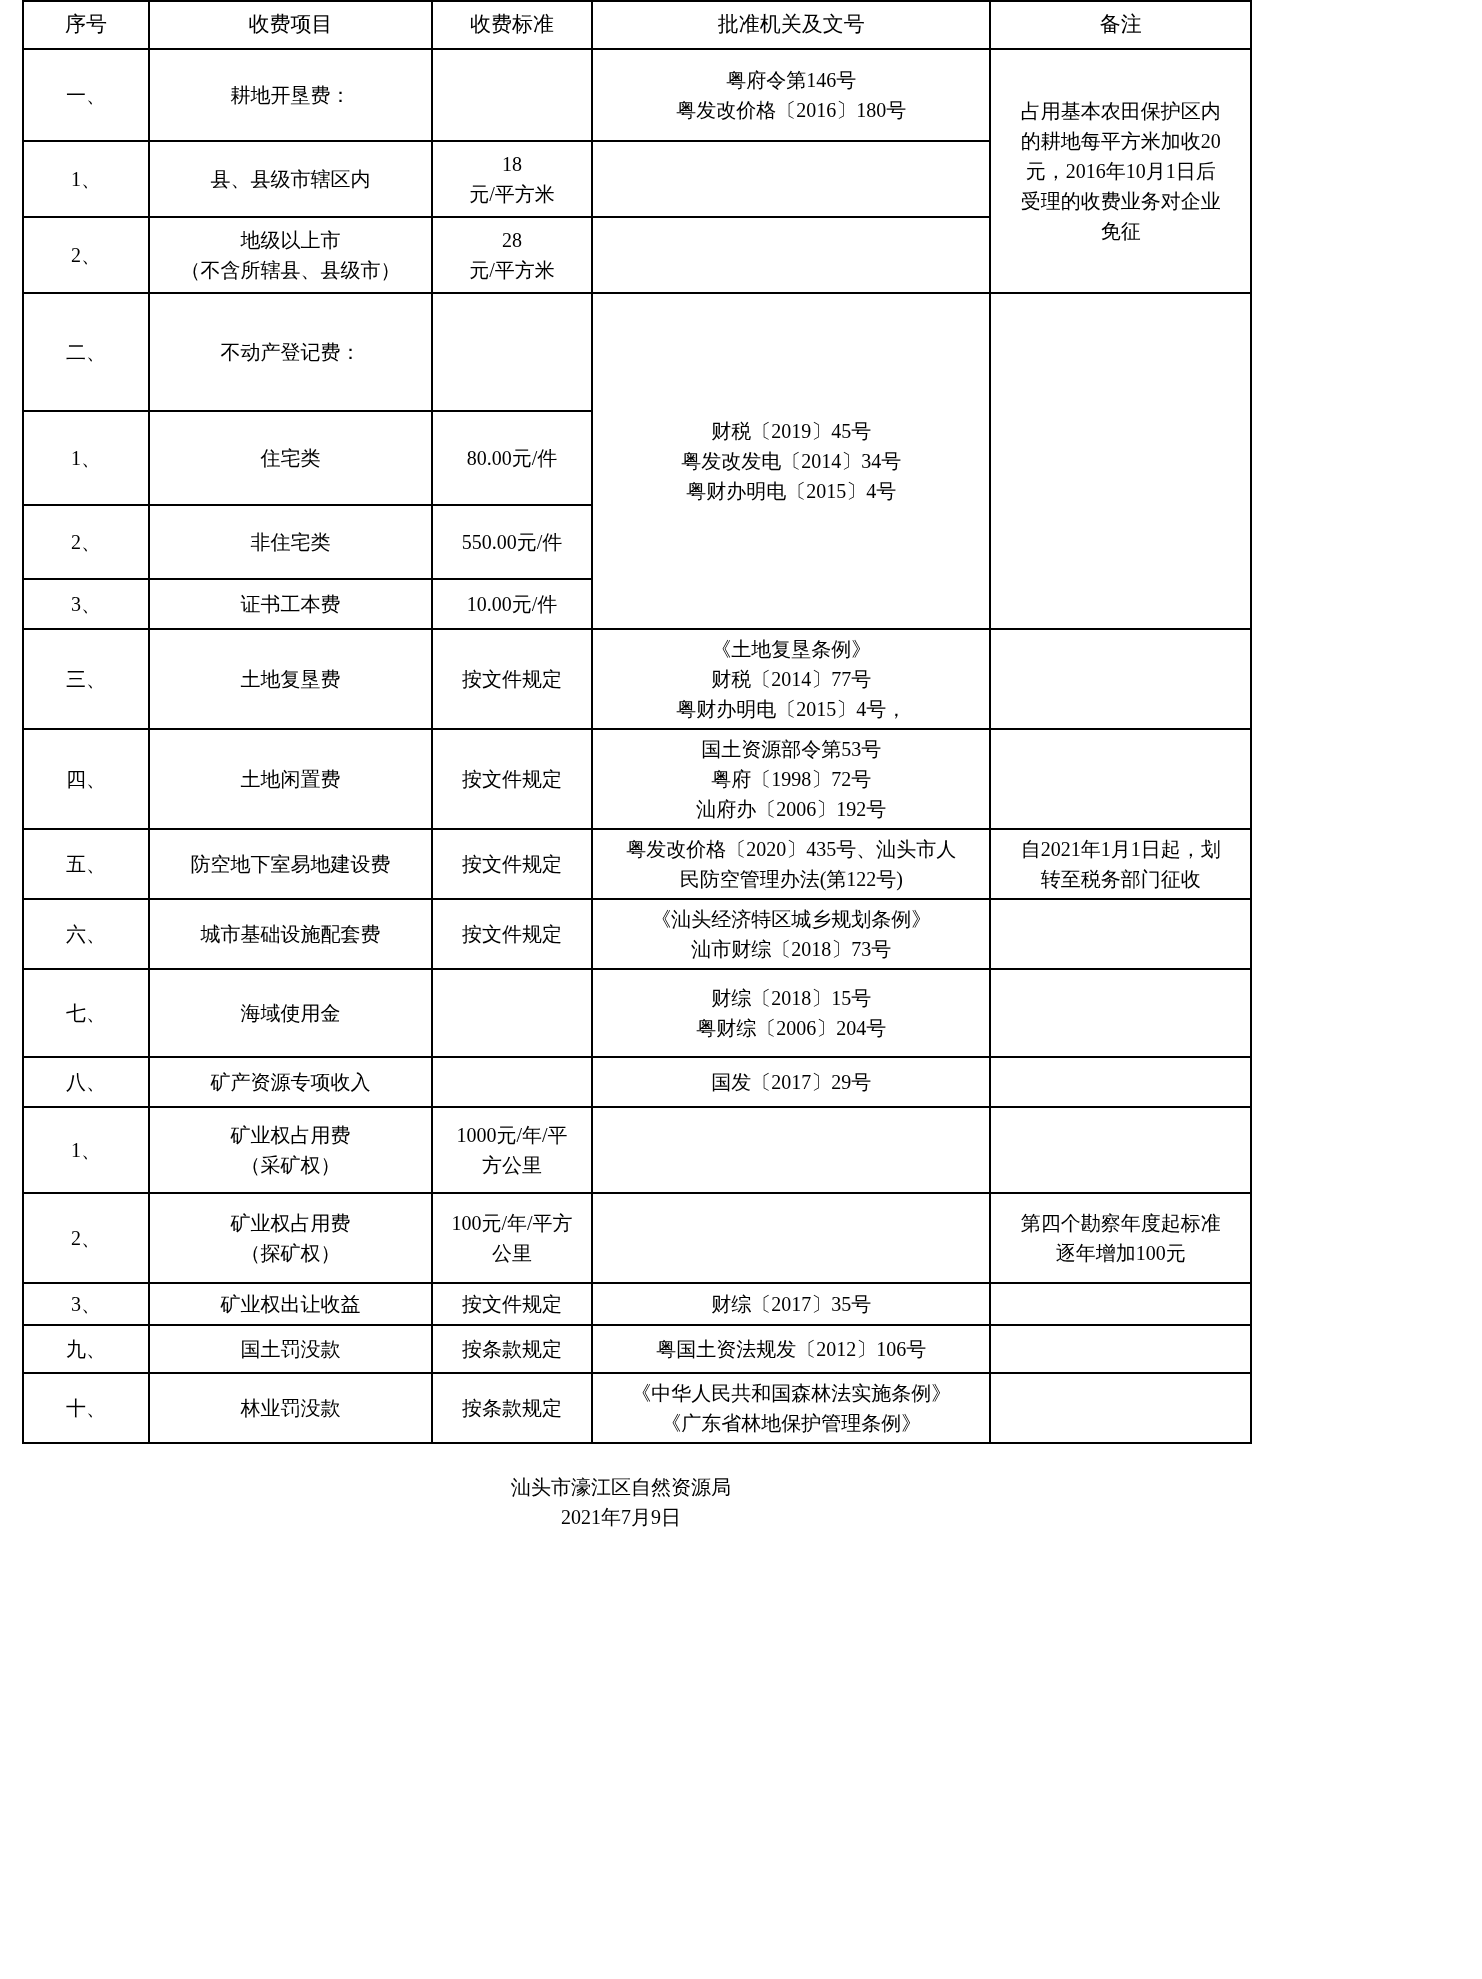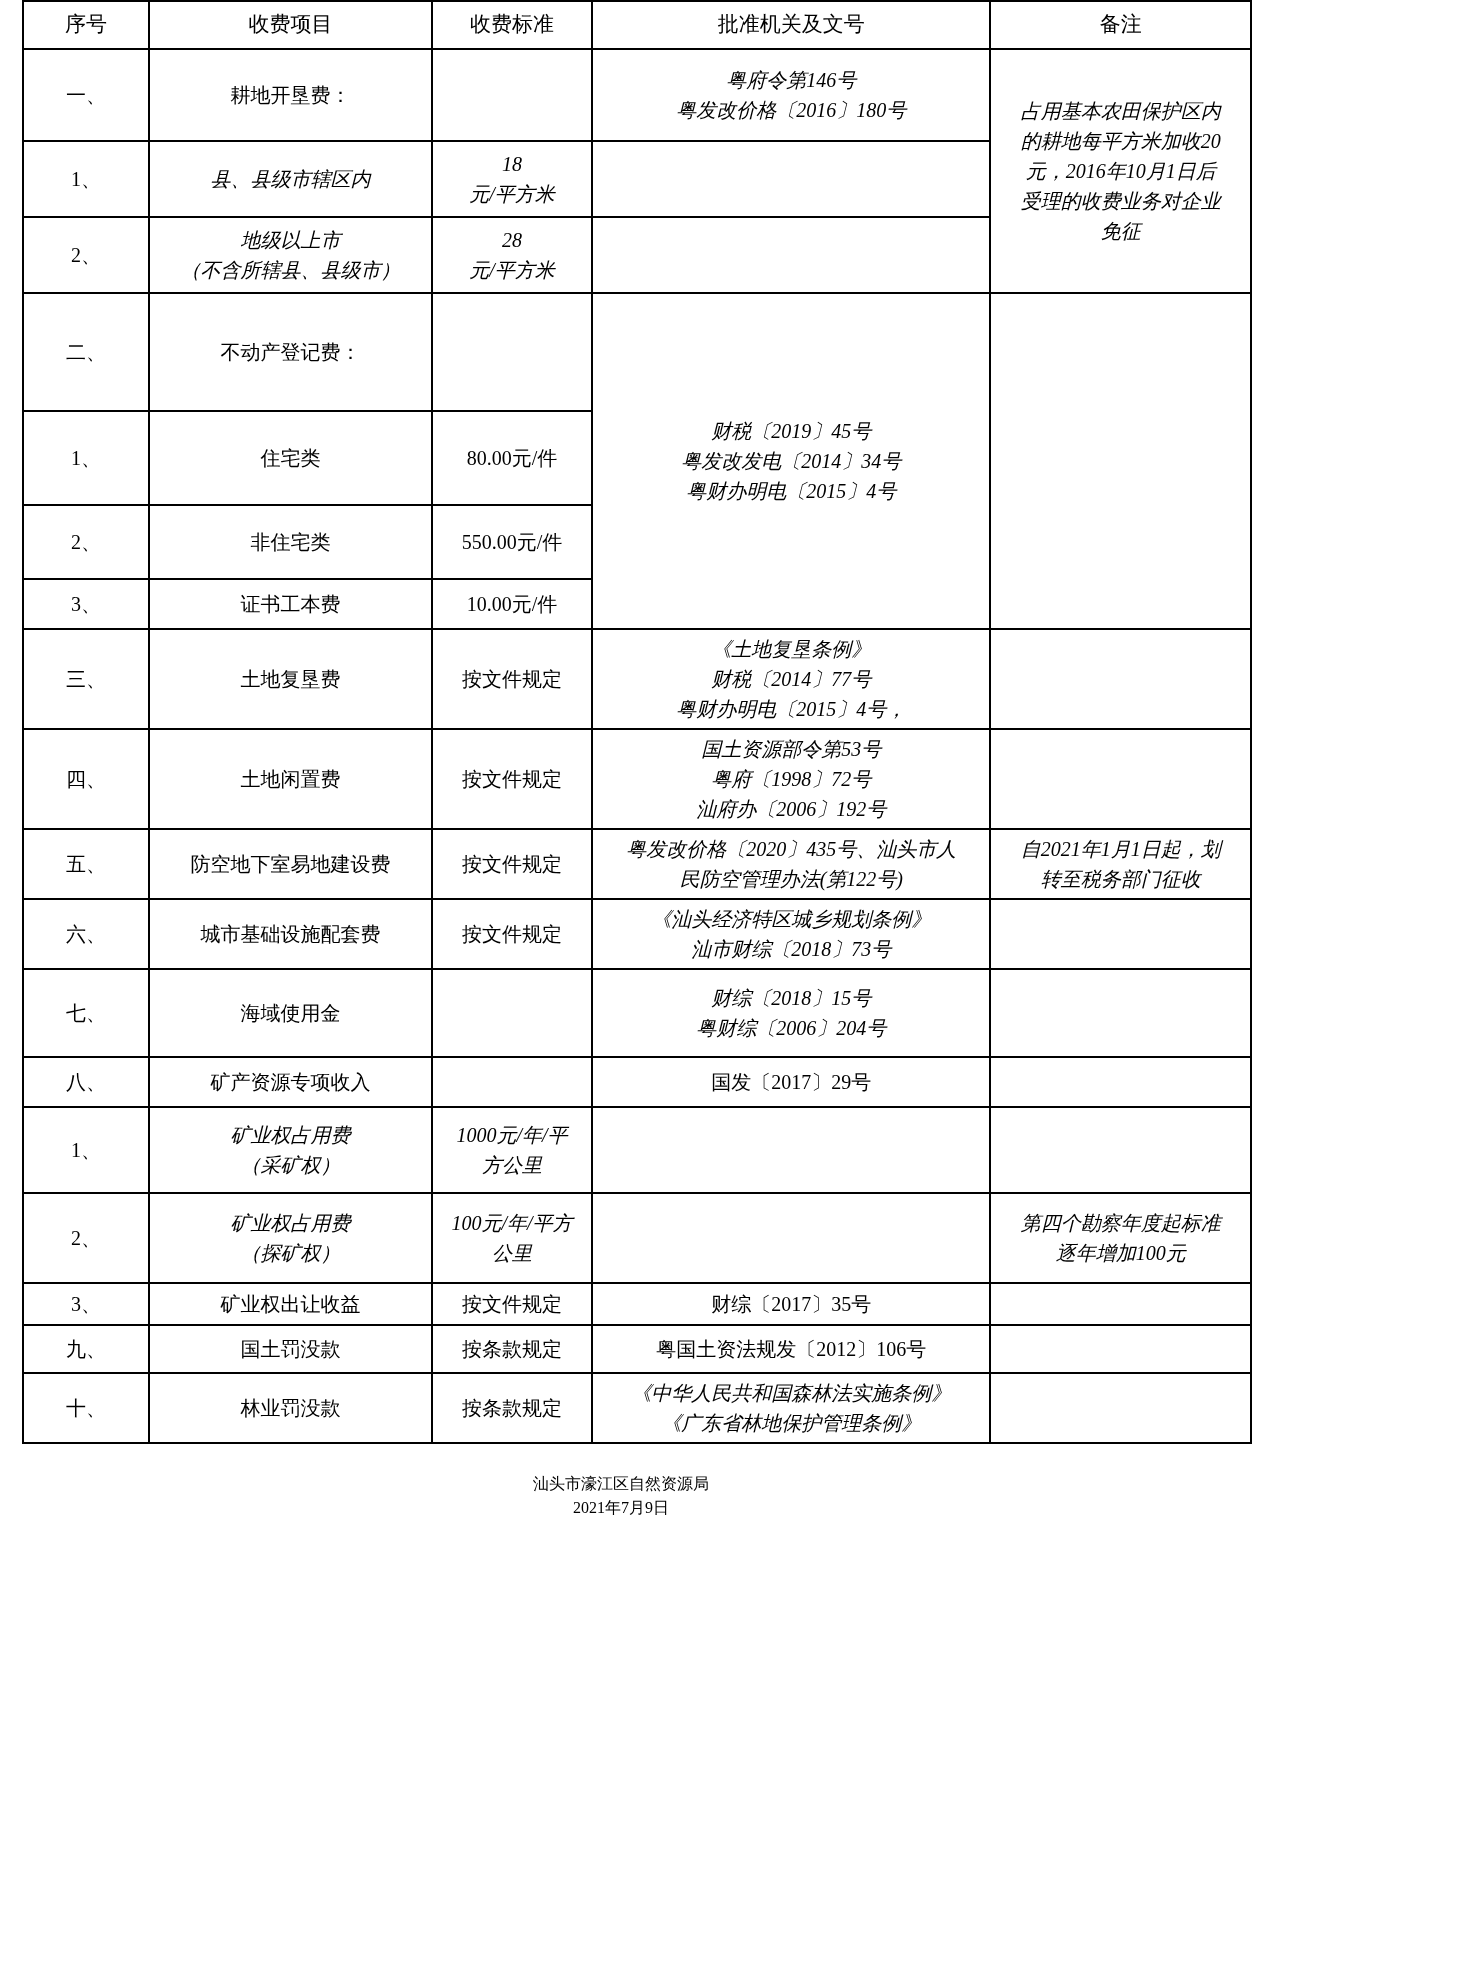--- a/index.html
+++ b/index.html
@@ -49,21 +49,21 @@
     font-family: "Liberation Serif", "DejaVu Serif", serif;
   }
   .c-no    { width: 118px; }
   .c-item  { width: 265px; }
   .c-std   { width: 150px; }
   .c-doc   { width: 373px; }
   .c-note  { width: 244px; }
 
   tr.hdr td { height: 38px; font-size: 21px; }
 
-  .cell-lines { display: block; font-style: italic; }
+  .cell-lines { display: block; }
   .cell-lines span { display: block; }
   .note-text {
     font-size: 20px;
     line-height: 1.62;
     text-align: center;
   }
   .tall-1  { height: 82px; }
   .tall-2  { height: 66px; }
   .tall-3  { height: 66px; }
   .tall-4  { height: 108px; }
@@ -78,21 +78,21 @@
   .tall-13 { height: 40px; }
   .tall-14 { height: 76px; }
   .tall-15 { height: 80px; }
   .tall-16 { height: 32px; }
   .tall-17 { height: 38px; }
   .tall-18 { height: 58px; }
 
   .footer {
     margin-top: 28px;
     text-align: center;
-    font-size: 16px;
+    font-size: 20px;
     line-height: 1.5;
     padding-right: 240px;
   }
   .footer span { display: block; }
 </style>
 </head>
 <body>
 
 <div class="page">
 

